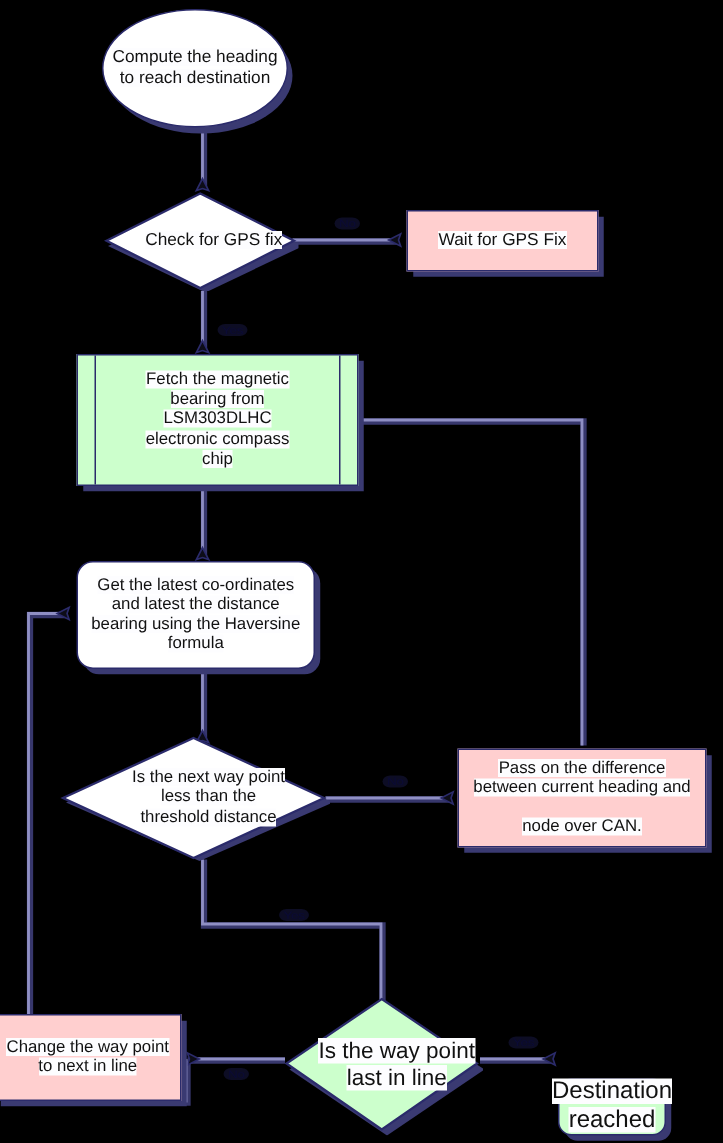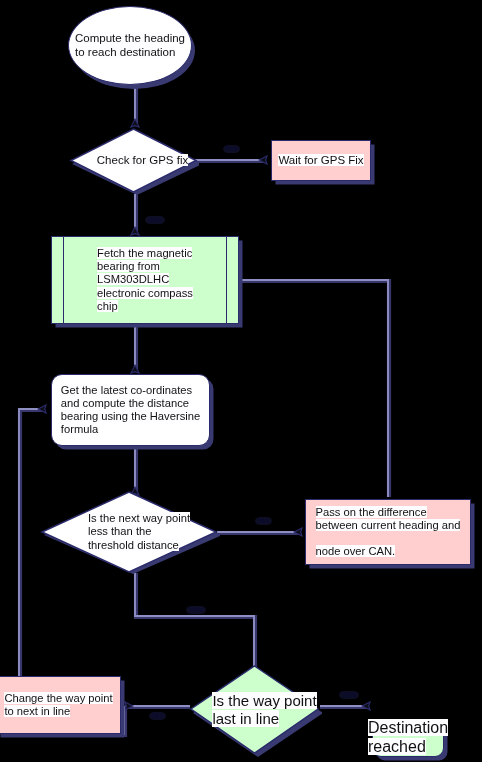--- a/index.html
+++ b/index.html
@@ -1,21 +1,21 @@
 <!DOCTYPE html>
 <html><head>
 <meta charset="utf-8">
 <style>
   html,body{margin:0;padding:0;background:#000;}
   body{width:482px;height:762px;overflow:hidden;font-family:"Liberation Sans",sans-serif;}
   #stage{position:relative;width:482px;height:762px;background:#000;}
   svg#wires{position:absolute;left:0;top:0;width:482px;height:762px;}
 
   .node{position:absolute;box-sizing:border-box;display:flex;align-items:center;
-        justify-content:center;text-align:left;color:#111;z-index:3;}
+        justify-content:center;text-align:center;color:#111;z-index:3;}
   .node .txt{display:inline-block;line-height:1.18;}
   .node .txt span{background:#fdfdff;}
 
   
   .proc{border:1.4px solid #2b2b6b;background:#fff;
         box-shadow:4px 4px 0 -0.5px #3a3a72;}
   .proc.pink{background:#ffcfcf;}
 
   .term{border:1.4px solid #2b2b6b;background:#ccffcc;border-radius:9px;
         box-shadow:4px 4px 0 -0.5px #3a3a72;}
@@ -89,40 +89,40 @@
   <div class="node dia" style="left:68px;top:127px;width:131px;height:67px;font-size:11.5px;">
     <svg class="shape" viewBox="0 0 131 67" preserveAspectRatio="none">
       <polygon points="69,6 134,37 69,68 4,37" fill="#3a3a72"></polygon>
       <polygon points="65.5,2 128,33.5 65.5,65 3,33.5" fill="#ffffff" stroke="#2b2b6b" stroke-width="1.5"></polygon>
     </svg>
     <div class="txt">
       <span>Check for GPS fix</span>
     </div>
   </div>
 
-  <div class="node proc pink" style="left:271px;top:140px;width:100px;height:41px;font-size:11.5px;">
+  <div class="node proc pink" style="left:271px;top:140px;width:128px;height:41px;font-size:11.5px;">
     <div class="txt">
       <span>Wait for GPS Fix</span>
     </div>
   </div>
 
   <div class="node subp" style="left:51px;top:236px;width:188px;height:88px;font-size:11.2px;">
     <div class="txt">
       <span>Fetch the magnetic</span><br>
       <span>bearing from</span><br>
       <span>LSM303DLHC</span><br>
       <span>electronic compass</span><br>
       <span>chip</span>
     </div>
   </div>
 
   <div class="node proc" style="left:51px;top:374px;width:159px;height:72px;font-size:11.2px;border-radius:11px;">
     <div class="txt">
       <span>Get the latest co-ordinates</span><br>
-      <span>and compute the distance</span><br>
+      <span>and latest the distance</span><br>
       <span>bearing using the Haversine</span><br>
       <span>formula</span>
     </div>
   </div>
 
   <div class="node dia" style="left:40px;top:490px;width:180px;height:84px;font-size:11.2px;">
     <svg class="shape" viewBox="0 0 180 84" preserveAspectRatio="none">
       <polygon points="93,6 182,45 93,84 4,45" fill="#3a3a72"></polygon>
       <polygon points="89,2 176,42 89,82 2,42" fill="#ffffff" stroke="#2b2b6b" stroke-width="1.5"></polygon>
     </svg>

